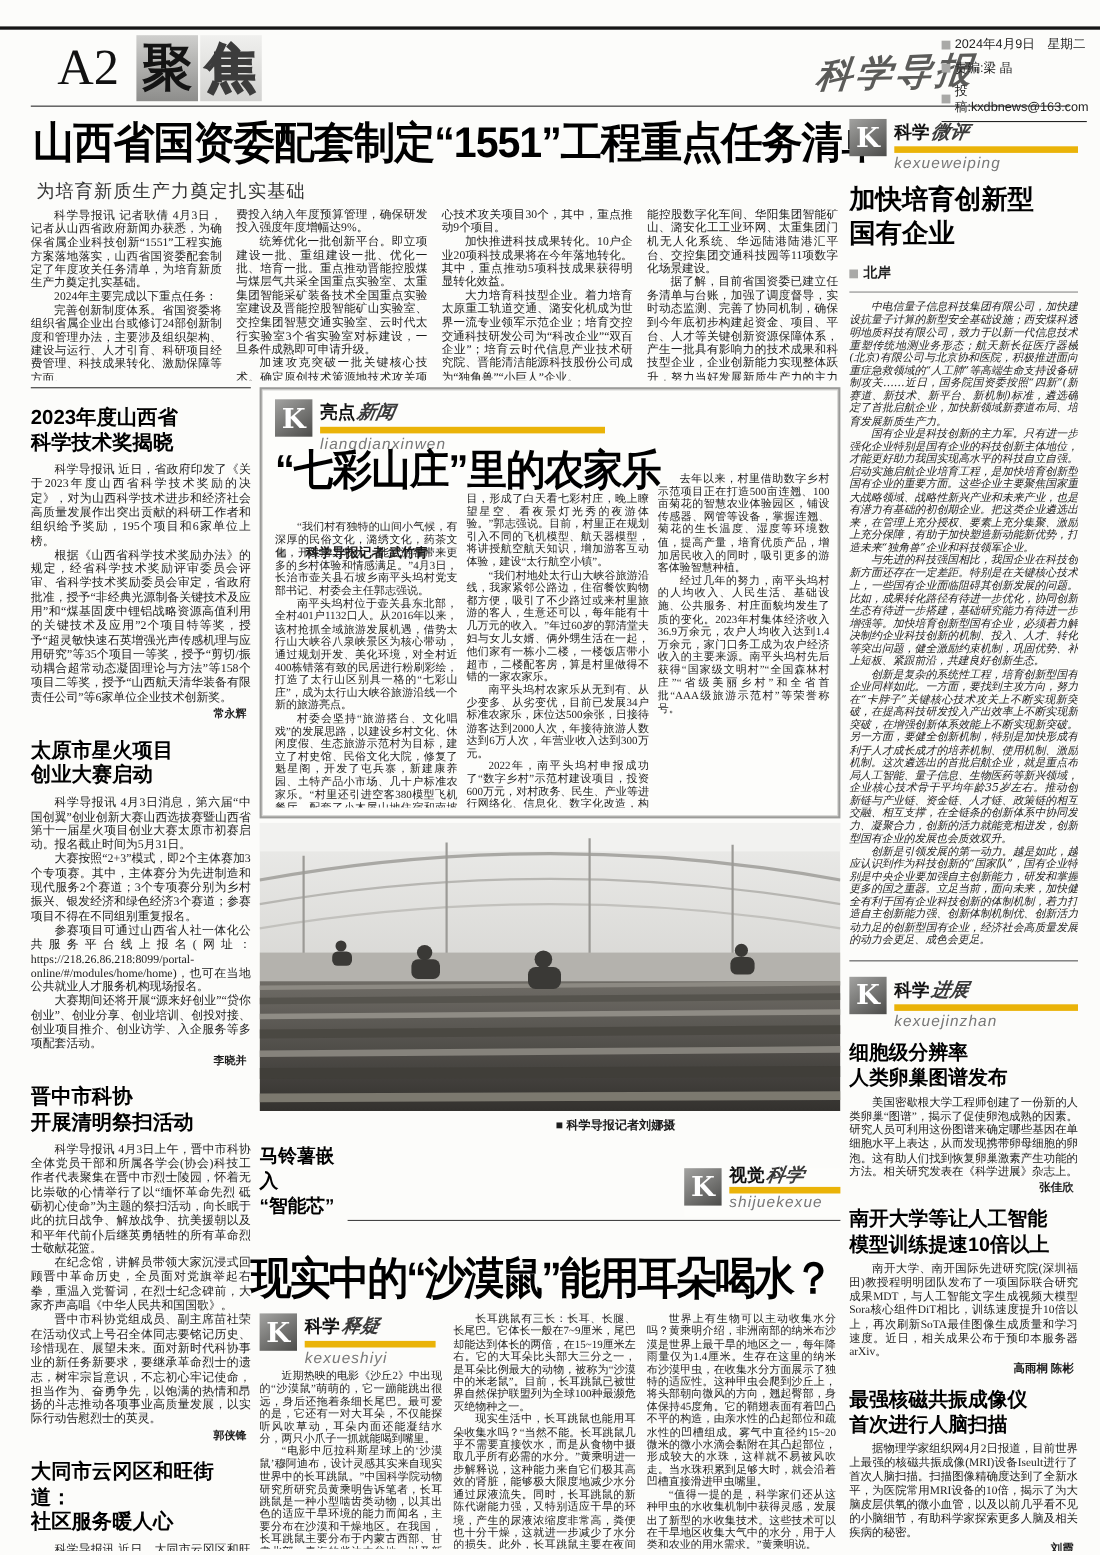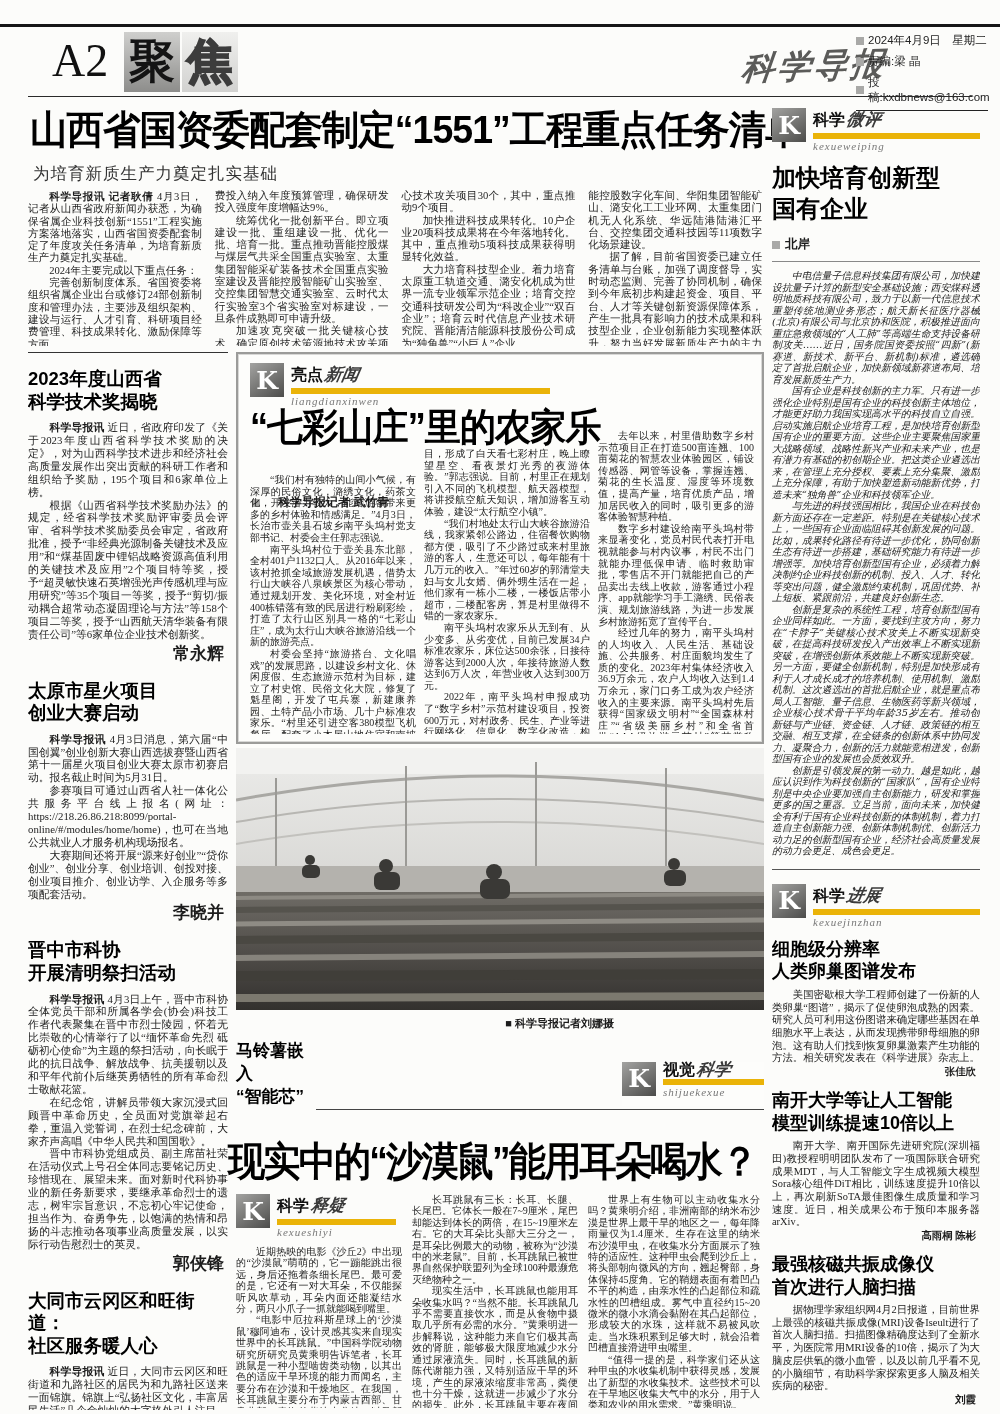--- a/index.html
+++ b/index.html
@@ -21,35 +21,35 @@
   .hinfo .row.uline { border-bottom:1.5px solid #222; padding-bottom:5px; }
   .sq { display:inline-block; width:8px; height:8px; background:#a9a9a7; flex:0 0 auto; }
   .hrule { position:absolute; left:28px; top:96px; width:944px; height:1px; background:#2a2a2a; }
   
   .leadhead { position:absolute; left:30px; top:103px; width:740px; font-family:"Liberation Sans",sans-serif; font-weight:bold; font-size:39px; letter-spacing:-1px; color:#000; transform:scaleX(.96); transform-origin:left top; white-space:nowrap; }
   .leadsub { position:absolute; left:33px; top:163px; font-family:"Liberation Sans",sans-serif; font-size:16.5px; color:#333; letter-spacing:1px; }
   .leadcols { position:absolute; left:28px; top:190px; width:734px; height:156px; display:flex; gap:13px; overflow:hidden; }
   .leadcols .lc { flex:1 1 0; font-size:10.6px; line-height:12.3px; text-align:justify; }
   p { text-indent:2em; text-align:justify; }
   p.cont { text-indent:0; }
-  .sig { text-align:right; font-weight:bold; font-size:17px; padding-right:4px; }
-  b.lead { font-family:"Liberation Sans",sans-serif; font-weight:bold;margin-top:24px; }
+  .sig { text-align:right; font-weight:bold; font-size:10px; padding-right:4px; }
+  b.lead { font-family:"Liberation Sans",sans-serif; font-weight:normal;margin-top:24px; }
   
   .leftcol { position:absolute; left:28px; top:352px; width:200px; height:1058px; border-top:1px solid #333; overflow:hidden; }
   .lart h3 { font-family:"Liberation Sans",sans-serif; font-weight:bold; font-size:18.5px; line-height:1.22; color:#000; white-space:pre-line; margin:15px 0 8px; }
   .lart p { font-size:10.8px; line-height:12.9px; }
   .lart .sig { margin:1px 0 2px; }
   
   .klogo { display:flex; align-items:flex-start; gap:7px; }
   .ksq { width:34px; height:34px; flex:0 0 auto; background:linear-gradient(145deg,#a3a3a1,#4c4c4a); color:#fff; font-family:"DejaVu Serif",serif; font-weight:bold; font-size:25px; display:flex; align-items:center; justify-content:center; }
   .kn { flex:1 1 auto; }
   .kn .cnrow { display:flex; align-items:baseline; gap:2px; border-bottom:6px solid #eab308; padding-bottom:2px; }
   .kn .cn1 { font-family:"Liberation Sans",sans-serif; font-weight:bold; font-size:16px; color:#111; }
   .kn .cn2 { font-family:"DejaVu Serif",serif; font-style:italic; font-weight:bold; font-size:17px; color:#3a3a3a; transform:skewX(-10deg); }
-  .kn .py { font-family:Liberation Serif, serif; font-style:italic; font-size:11px; color:#777; padding-top:1px; letter-spacing:1px; }
+  .kn .py { font-family:Liberation Sans, sans-serif; font-style:italic; font-size:14px; color:#777; padding-top:1px; letter-spacing:1px; }
   
   .hlbox { position:absolute; left:236px; top:352px; width:528px; height:392px; border:2px solid #9b9b99; box-shadow:0 0 0 1px #d8d8d6 inset; background:#fdfdfb; }
   .hlbox .klogo { position:absolute; left:12px; top:9px; width:300px; }
   .hl-title { position:absolute; left:12px; top:48px; font-family:"Liberation Sans",sans-serif; font-weight:bold; font-size:38px; letter-spacing:-1px; transform:scaleX(.95); transform-origin:left top; white-space:nowrap; color:#000; }
   .hl-byline { position:absolute; left:14px; top:100px; font-family:"Liberation Sans",sans-serif; font-weight:bold; font-size:12px; display:flex; align-items:center; gap:18px;margin-top:40px; }
   .hl-col { position:absolute; overflow:hidden; font-size:10px; line-height:11.6px; }
   .hl-c1 { left:12px;  top:120px; width:166px; bottom:8px; }
   .hl-c2 { left:186px; top:94px;  width:166px; bottom:8px; }
   .hl-c3 { left:360px; top:76px;  width:156px; bottom:8px; }
   
@@ -138,20 +138,21 @@
       <h3>2023年度山西省
 科学技术奖揭晓</h3>
       <p><b class="lead">科学导报讯 </b><span>近日，省政府印发了《关于2023年度山西省科学技术奖励的决定》，对为山西科学技术进步和经济社会高质量发展作出突出贡献的科研工作者和组织给予奖励，195个项目和6家单位上榜。</span></p>
       <p>根据《山西省科学技术奖励办法》的规定，经省科学技术奖励评审委员会评审、省科学技术奖励委员会审定，省政府批准，授予“非经典光源制备关键技术及应用”和“煤基固废中锂铝战略资源高值利用的关键技术及应用”2个项目特等奖，授予“超灵敏快速石英增强光声传感机理与应用研究”等35个项目一等奖，授予“剪切/振动耦合超常动态凝固理论与方法”等158个项目二等奖，授予“山西航天清华装备有限责任公司”等6家单位企业技术创新奖。</p>
       <div class="sig">常永辉</div>
     </div>
     <div class="lart">
       <h3>太原市星火项目
 创业大赛启动</h3>
       <p><b class="lead">科学导报讯 </b><span>4月3日消息，第六届“中国创翼”创业创新大赛山西选拔赛暨山西省第十一届星火项目创业大赛太原市初赛启动。报名截止时间为5月31日。</span></p>
+      <p>大赛按照“2+3”模式，即2个主体赛加3个专项赛。其中，主体赛分为先进制造和现代服务2个赛道；3个专项赛分别为乡村振兴、银发经济和绿色经济3个赛道；参赛项目不得在不同组别重复报名。</p>
       <p>参赛项目可通过山西省人社一体化公共服务平台线上报名(网址：https://218.26.86.218:8099/portal-online/#/modules/home/home)，也可在当地公共就业人才服务机构现场报名。</p>
       <p>大赛期间还将开展“源来好创业”“贷你创业”、创业分享、创业培训、创投对接、创业项目推介、创业访学、入企服务等多项配套活动。</p>
       <div class="sig">李晓并</div>
     </div>
     <div class="lart">
       <h3>晋中市科协
 开展清明祭扫活动</h3>
       <p><b class="lead">科学导报讯 </b><span>4月3日上午，晋中市科协全体党员干部和所属各学会(协会)科技工作者代表聚集在晋中市烈士陵园，怀着无比崇敬的心情举行了以“缅怀革命先烈 砥砺初心使命”为主题的祭扫活动，向长眠于此的抗日战争、解放战争、抗美援朝以及和平年代前仆后继英勇牺牲的所有革命烈士敬献花篮。</span></p>
       <p>在纪念馆，讲解员带领大家沉浸式回顾晋中革命历史，全员面对党旗举起右拳，重温入党誓词，在烈士纪念碑前，大家齐声高唱《中华人民共和国国歌》。</p>
       <p>晋中市科协党组成员、副主席苗社荣在活动仪式上号召全体同志要铭记历史、珍惜现在、展望未来。面对新时代科协事业的新任务新要求，要继承革命烈士的遗志，树牢宗旨意识，不忘初心牢记使命，担当作为、奋勇争先，以饱满的热情和昂扬的斗志推动各项事业高质量发展，以实际行动告慰烈士的英灵。</p>
@@ -187,21 +188,20 @@
       <p>村委会坚持“旅游搭台、文化唱戏”的发展思路，以建设乡村文化、休闲度假、生态旅游示范村为目标，建立了村史馆、民俗文化大院，修复了魁星阁，开发了屯兵寨，新建康养园、土特产品小市场、几十户标准农家乐。“村里还引进空客380模型飞机餐厅，配套了小木屋山地住宿和南坡观景台客房，建设了梯田灯光秀夜场项</p>
     </div>
     <div class="hl-col hl-c2">
       <p class="cont">目，形成了白天看七彩村庄，晚上瞭望星空、看夜景灯光秀的夜游体验。”郭志强说。目前，村里正在规划引入不同的飞机模型、航天器模型，将讲授航空航天知识，增加游客互动体验，建设“太行航空小镇”。</p>
       <p>“我们村地处太行山大峡谷旅游沿线，我家紧邻公路边，住宿餐饮购物都方便，吸引了不少路过或来村里旅游的客人，生意还可以，每年能有十几万元的收入。”年过60岁的郭清堂夫妇与女儿女婿、俩外甥生活在一起，他们家有一栋小二楼，一楼饭店带小超市，二楼配客房，算是村里做得不错的一家农家乐。</p>
       <p>南平头坞村农家乐从无到有、从少变多、从劣变优，目前已发展34户标准农家乐，床位达500余张，日接待游客达到2000人次，年接待旅游人数达到6万人次，年营业收入达到300万元。</p>
       <p>2022年，南平头坞村申报成功了“数字乡村”示范村建设项目，投资600万元，对村政务、民生、产业等进行网络化、信息化、数字化改造，构建乡村党建新形势、乡村治理新模式、文化振兴新引擎。</p>
     </div>
     <div class="hl-col hl-c3">
       <p>去年以来，村里借助数字乡村示范项目正在打造500亩连翘、100亩菊花的智慧农业体验园区，铺设传感器、网管等设备，掌握连翘、菊花的生长温度、湿度等环境数值，提高产量，培育优质产品，增加居民收入的同时，吸引更多的游客体验智慧种植。</p>
-      <p>数字乡村建设给南平头坞村带来显著变化，党员村民代表打开电视就能参与村内议事，村民不出门就能办理低保申请、临时救助审批，零售店不开门就能把自己的产品卖出去线上收款，游客通过小程序、app就能学习手工潞绣、民俗表演、规划旅游线路，为进一步发展乡村旅游拓宽了宣传平台。</p>
       <p>经过几年的努力，南平头坞村的人均收入、人民生活、基础设施、公共服务、村庄面貌均发生了质的变化。2023年村集体经济收入36.9万余元，农户人均收入达到1.4万余元，家门口务工成为农户经济收入的主要来源。南平头坞村先后获得“国家级文明村”“全国森林村庄”“省级美丽乡村”和全省首批“AAA级旅游示范村”等荣誉称号。</p>
     </div>
   </div>
 
   <svg class="photo" viewBox="0 0 528 262" xmlns="http://www.w3.org/2000/svg">
     <defs>
       <linearGradient id="sky" x1="0" y1="0" x2="0" y2="1">
         <stop offset="0" stop-color="#ececea"></stop>
           <stop offset="1" stop-color="#c6c5c1"></stop>
       </linearGradient>

